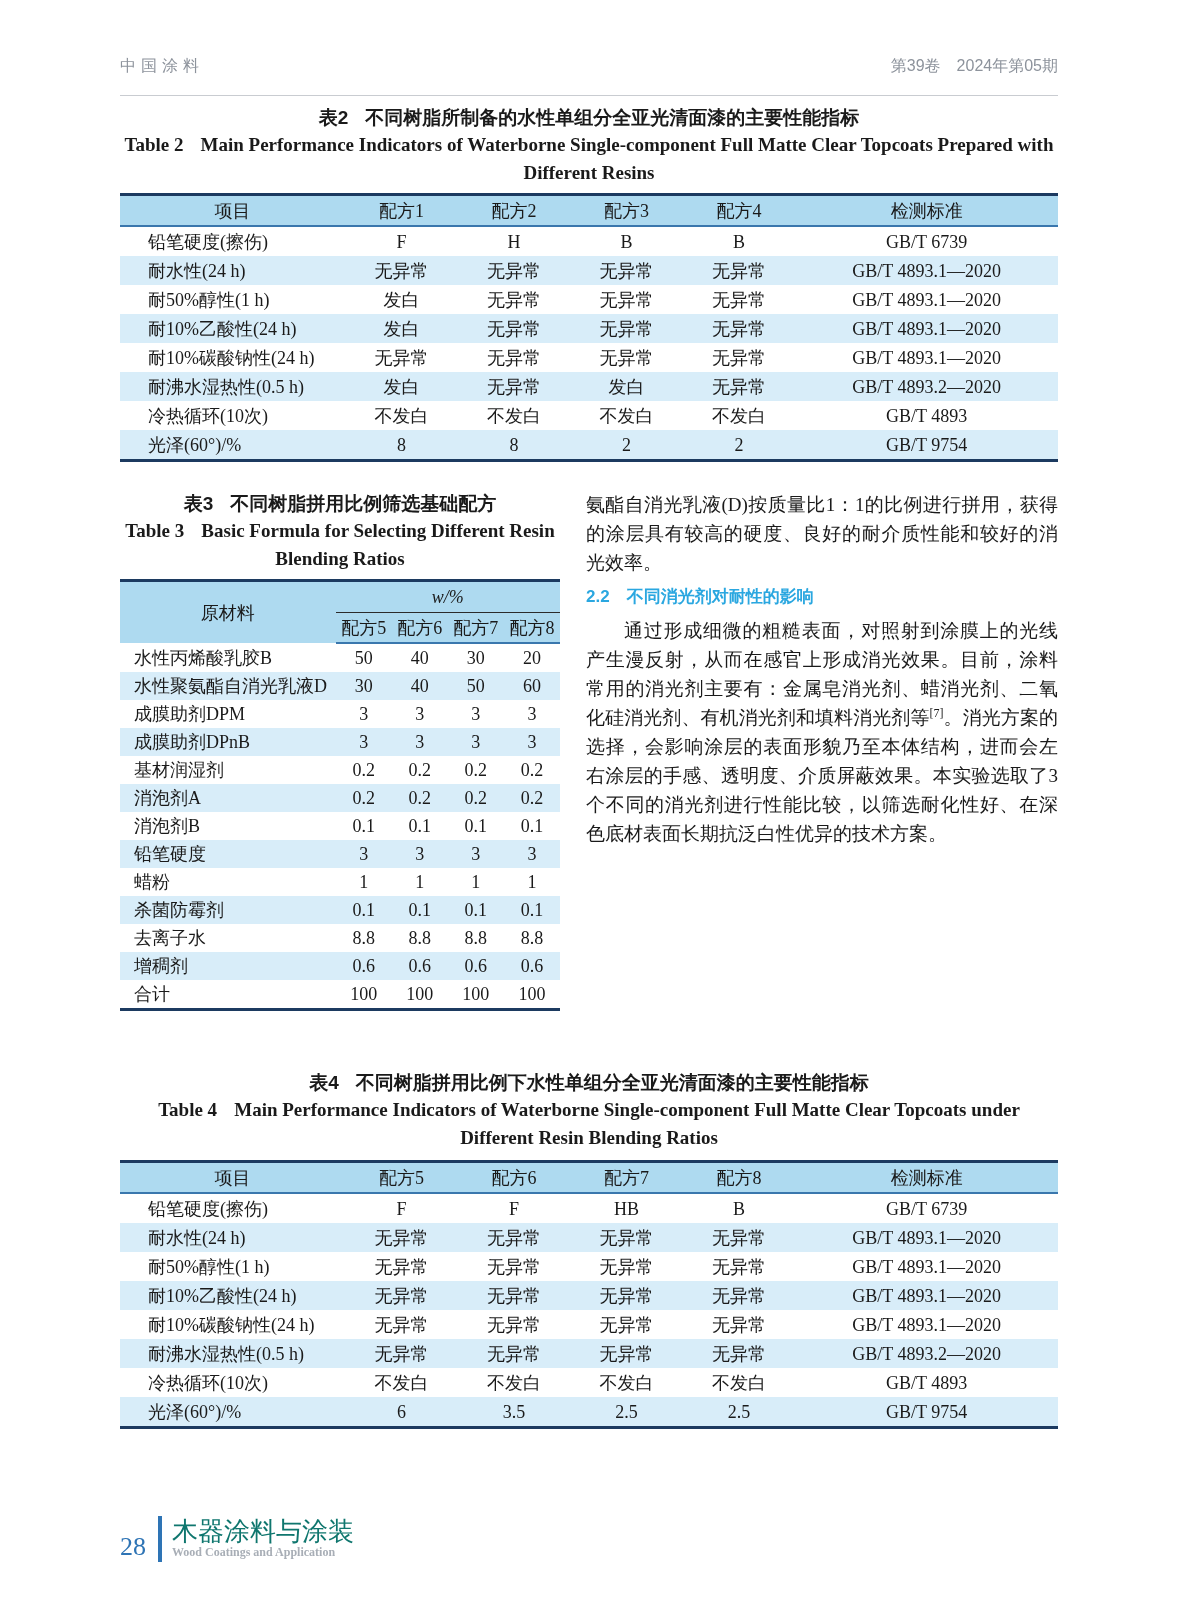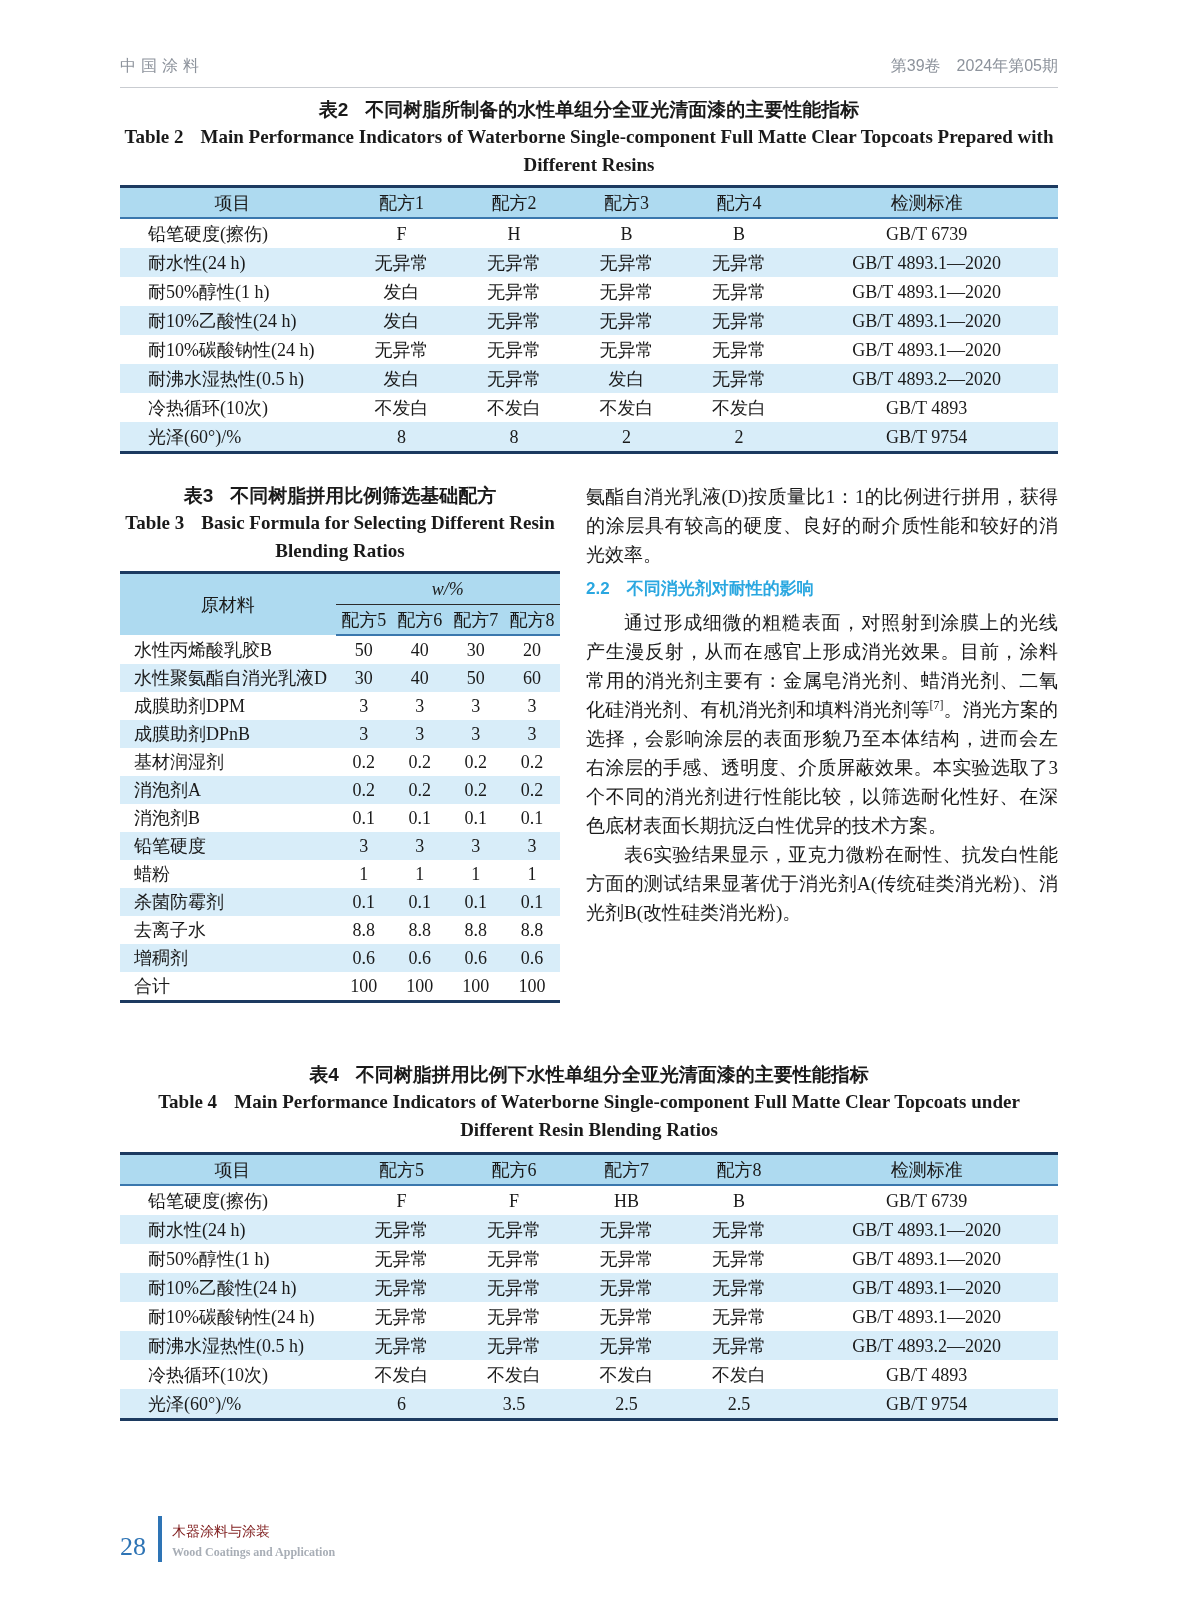--- a/index.html
+++ b/index.html
@@ -16,21 +16,21 @@
   html,body{margin:0;padding:0;background:#ffffff;}
   .page{
     width:1178px;height:1600px;position:relative;margin:0 auto;
     background:#ffffff;overflow:hidden;
     font-family:"Liberation Serif","DejaVu Serif",serif;color:var(--ink);
     box-sizing:border-box;padding:56px 120px 0 120px;
   }
   
   .journal-header{
     display:flex;justify-content:space-between;align-items:flex-start;
-    border-bottom:1px solid var(--rule);padding-bottom:10px;
+    border-bottom:1px solid var(--rule);padding-bottom:18px;
     font-family:"Liberation Sans","DejaVu Sans",sans-serif;
     font-size:16px;color:var(--gray-head);
   }
   .journal-name{letter-spacing:5px;}
   
   .caption{ text-align:center; }
   .caption .zh{
     font-family:"Liberation Sans","DejaVu Sans",sans-serif;
     font-weight:bold;font-size:19px;line-height:27px;
   }
@@ -93,21 +93,21 @@
   }
   .page-num{
     font-family:"Liberation Serif","DejaVu Serif",serif;
     font-size:26px;color:var(--footer-blue);align-self:flex-end;
     margin-right:12px;line-height:30px;
   }
   .footer-bar{width:4px;height:46px;background:var(--footer-blue);margin-right:10px;}
   .footer-titles{display:flex;flex-direction:column;justify-content:center;}
   .footer-zh{
     font-family:"Liberation Sans","DejaVu Sans",sans-serif;
-    font-size:14px;color:#7f1d1d;line-height:26px;
+    font-size:26px;color:#0f766e;line-height:26px;
   }
   .footer-en{
     font-family:"Liberation Serif","DejaVu Serif",serif;
     font-weight:bold;font-size:12px;color:#a8aeb6;line-height:16px;
   }
 </style>
 </head>
 <body>
 
 <div class="page">
@@ -342,21 +342,20 @@
           </tbody>
       </table>
     </div>
 
     <div class="col-right">
       <p class="body-p">氨酯自消光乳液(D)按质量比1：1的比例进行拼用，获得的涂层具有较高的硬度、良好的耐介质性能和较好的消光效率。</p>
       <div class="sec-heading">
         <span class="h-num">2.2</span><span>不同消光剂对耐性的影响</span>
       </div>
       <p class="body-p indent"><span>通过形成细微的粗糙表面，对照射到涂膜上的光线产生漫反射，从而在感官上形成消光效果。目前，涂料常用的消光剂主要有：金属皂消光剂、蜡消光剂、二氧化硅消光剂、有机消光剂和填料消光剂等</span><sup>[7]</sup><span>。消光方案的选择，会影响涂层的表面形貌乃至本体结构，进而会左右涂层的手感、透明度、介质屏蔽效果。本实验选取了3个不同的消光剂进行性能比较，以筛选耐化性好、在深色底材表面长期抗泛白性优异的技术方案。</span></p>
-      <p class="body-p indent">表6实验结果显示，亚克力微粉在耐性、抗发白性能方面的测试结果显著优于消光剂A(传统硅类消光粉)、消光剂B(改性硅类消光粉)。</p>
     </div>
   </div>
 
   <div class="t4block">
     <div class="caption">
       <div class="zh">
         <span class="cap-label">表4</span><span>不同树脂拼用比例下水性单组分全亚光清面漆的主要性能指标</span>
       </div>
       <div class="en">
         <span class="cap-label">Table 4</span><span>Main Performance Indicators of Waterborne Single-component Full Matte Clear Topcoats under Different Resin Blending Ratios</span>

